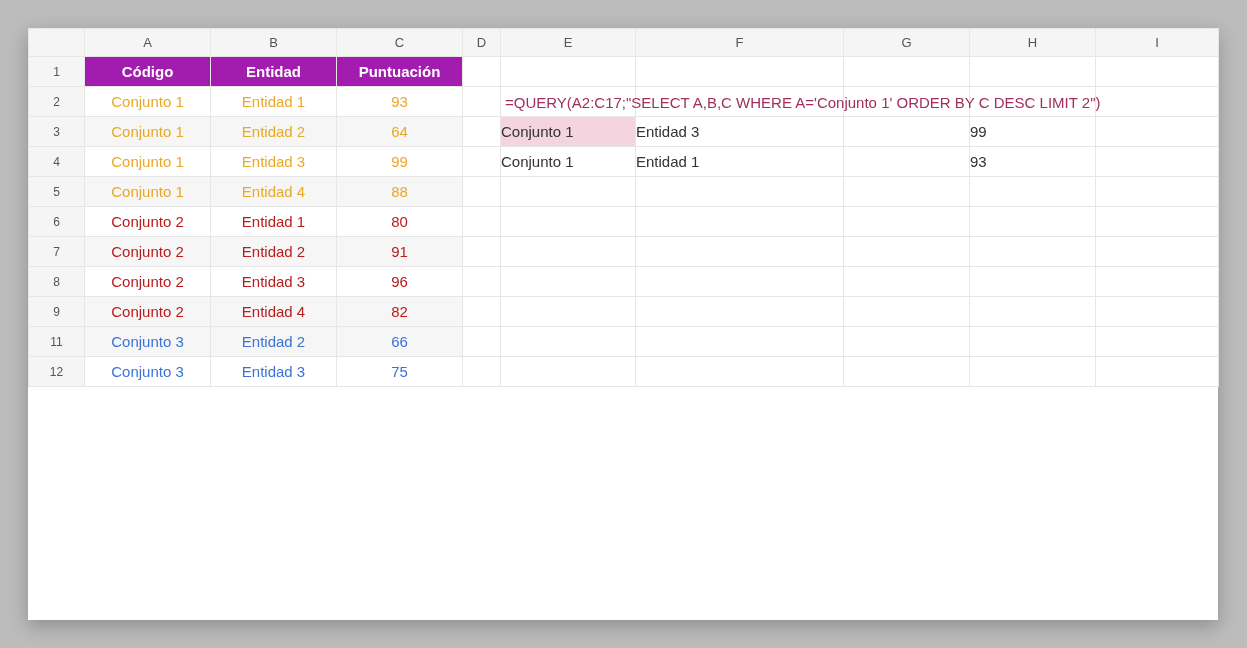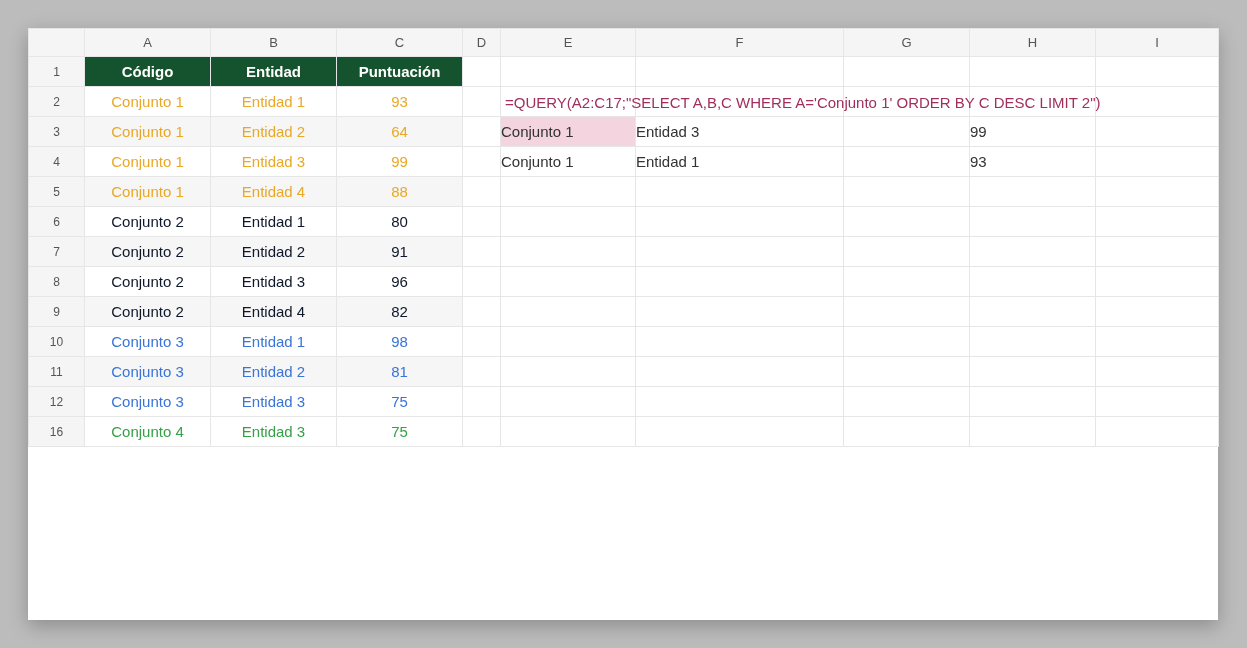--- a/index.html
+++ b/index.html
@@ -68,21 +68,21 @@
   td.rownum {
     background: #f5f5f5;
     text-align: center;
     color: #555;
     font-size: 12px;
     height: 30px;
   }
 
   
   td.tblhdr {
-    background: #14532d;
+    background: #a21caf;
     color: #fff;
     font-weight: 600;
     text-align: center;
     font-size: 15px;
   }
 
   
   tr.zebra td.dcell {
     background: #f6f6f6;
   }
@@ -94,21 +94,21 @@
   td.bodycell {
     text-align: left;
     padding-left: 4px;
     font-size: 15px;
     color: #333;
   }
   td.bodycell.num { text-align: left; padding-left: 0; }
 
   
   .cj1 { color: #e9a826; }   
-  .cj2 { color: #0f172a; }   
+  .cj2 { color: #b91c1c; }   
   .cj3 { color: #3a74d6; }   
   .cj4 { color: #36a046; }   
 
   
   .formula {
     color: #a12f5d;
     font-size: 15px;
     overflow: visible;
     position: relative;
     z-index: 3;
@@ -269,64 +269,40 @@
             <td class="dcell cj2">Conjunto 2</td>
             <td class="dcell cj2">Entidad 4</td>
             <td class="dcell cj2">82</td>
             <td></td>
             <td></td>
             <td></td>
             <td></td>
             <td></td>
             <td></td>
           </tr>
-          <tr>
-            <td class="rownum">10</td>
-            <td class="dcell cj3">Conjunto 3</td>
-            <td class="dcell cj3">Entidad 1</td>
-            <td class="dcell cj3">98</td>
-            <td></td>
-            <td></td>
-            <td></td>
-            <td></td>
-            <td></td>
-            <td></td>
-          </tr>
           <tr class="zebra">
             <td class="rownum">11</td>
             <td class="dcell cj3">Conjunto 3</td>
             <td class="dcell cj3">Entidad 2</td>
-            <td class="dcell cj3">81</td>
+            <td class="dcell cj3">66</td>
             <td></td>
             <td></td>
             <td></td>
             <td></td>
             <td></td>
             <td></td>
           </tr>
           <tr>
             <td class="rownum">12</td>
             <td class="dcell cj3">Conjunto 3</td>
             <td class="dcell cj3">Entidad 3</td>
             <td class="dcell cj3">75</td>
             <td></td>
             <td></td>
             <td></td>
             <td></td>
             <td></td>
             <td></td>
           </tr>
-          <tr>
-            <td class="rownum">16</td>
-            <td class="dcell cj4">Conjunto 4</td>
-            <td class="dcell cj4">Entidad 3</td>
-            <td class="dcell cj4">75</td>
-            <td></td>
-            <td></td>
-            <td></td>
-            <td></td>
-            <td></td>
-            <td></td>
-          </tr>
         </tbody>
     </table>
   </div>
 </div>
 
 </body></html>

